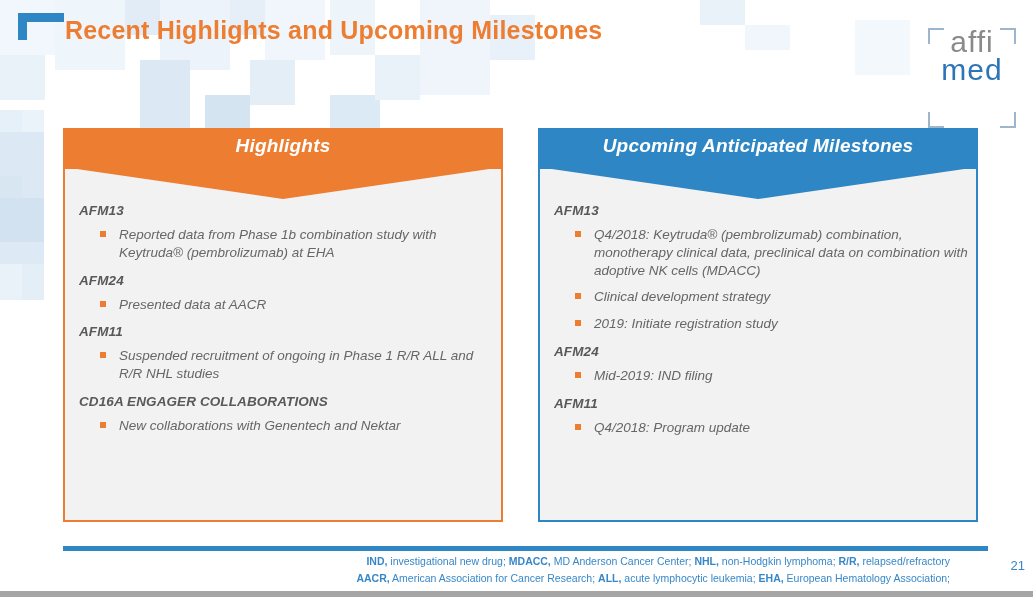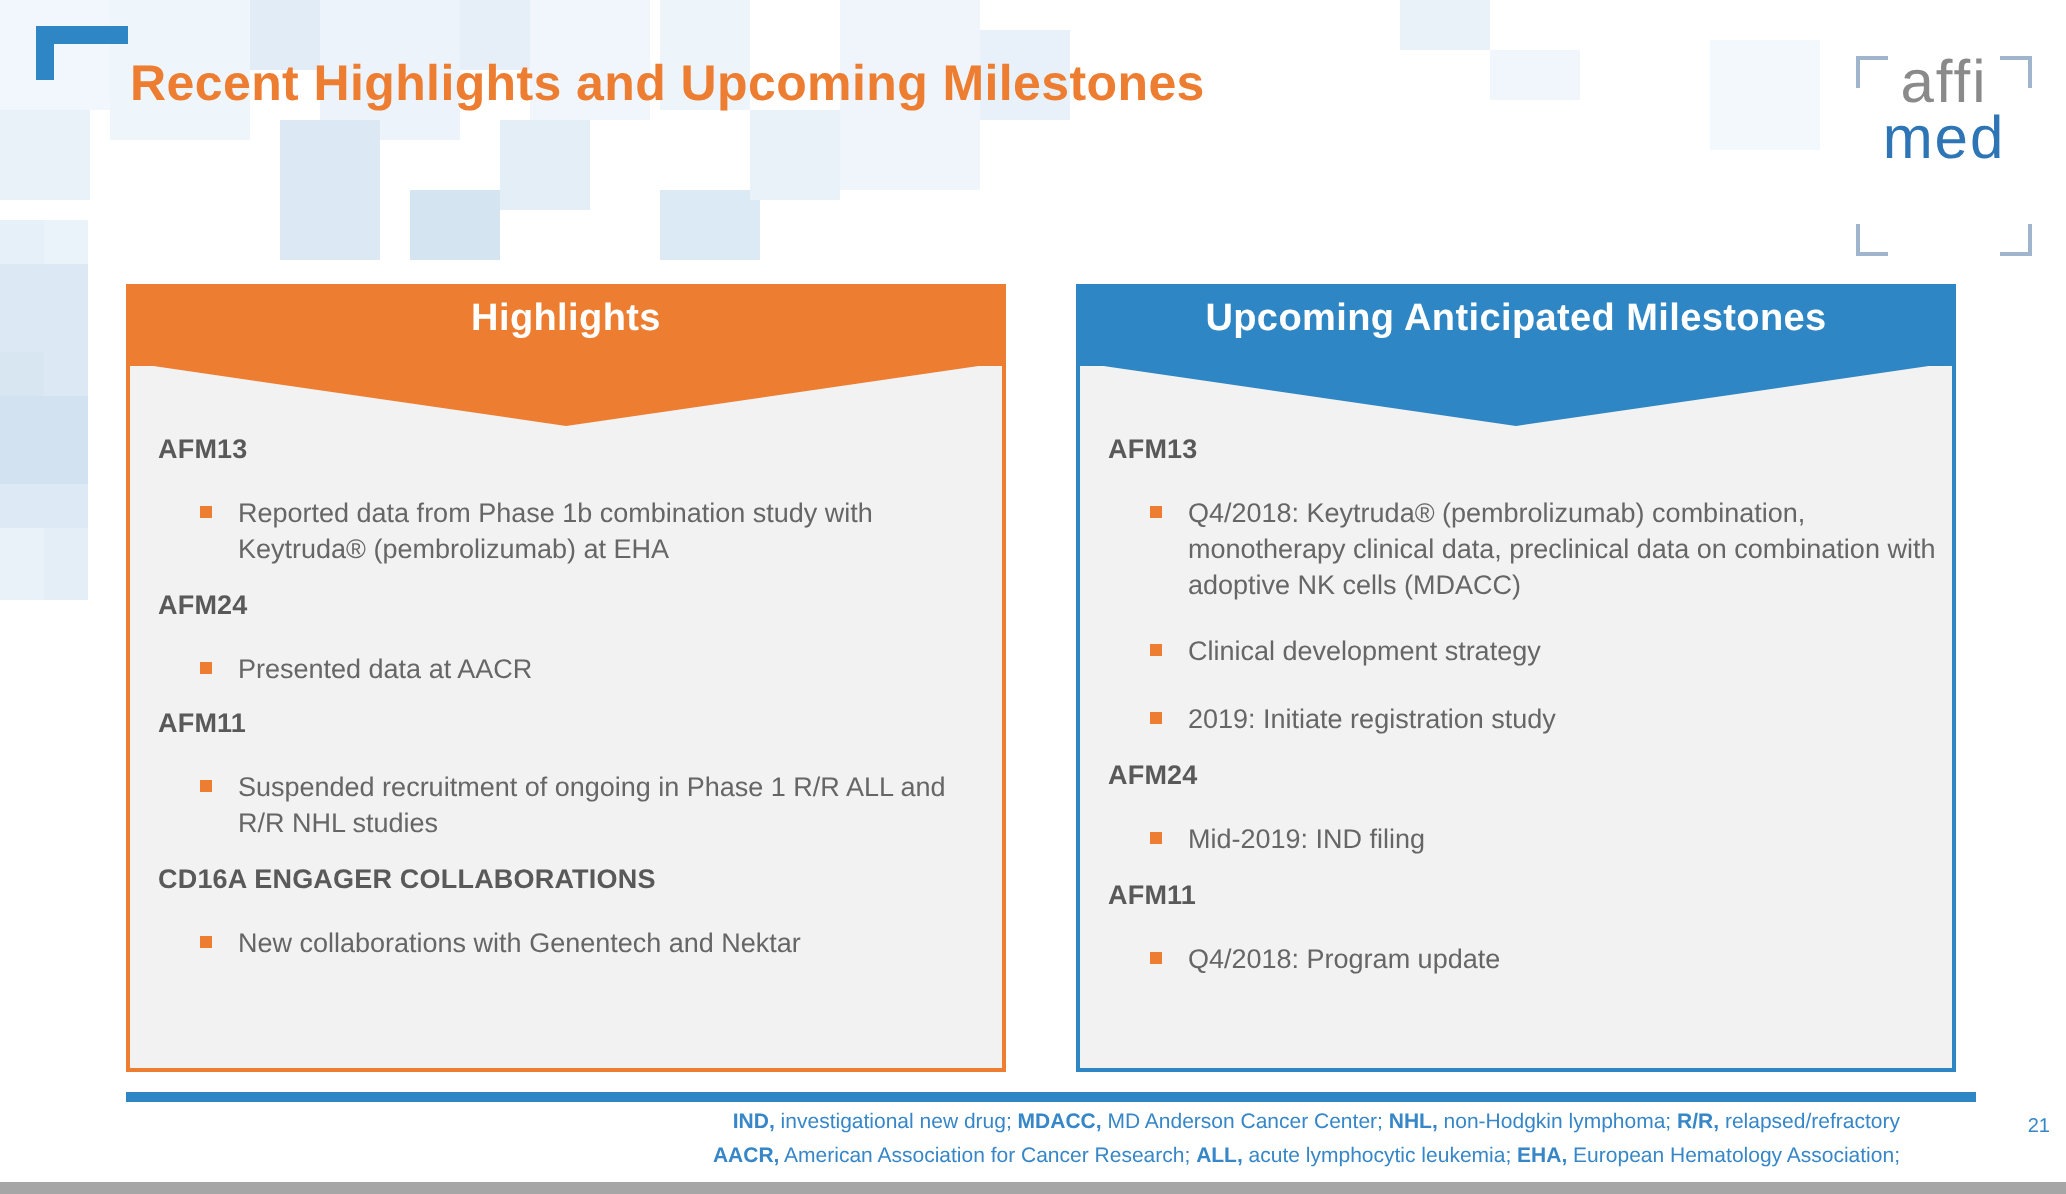--- a/index.html
+++ b/index.html
@@ -9,36 +9,36 @@
     margin:0 auto;
   }
   
   #mosaic{position:absolute;inset:0;pointer-events:none;}
   .tile{position:absolute;}
   
   .corner-mark-h{position:absolute;left:18px;top:13px;width:46px;height:9px;background:var(--accent-blue,#2E86C4);}
   .corner-mark-v{position:absolute;left:18px;top:13px;width:9px;height:27px;background:var(--accent-blue,#2E86C4);}
   
   .slide-title{
-    position:absolute;left:65px;top:28px;margin:0;
+    position:absolute;left:65px;top:16px;margin:0;
     font-size:25px;font-weight:bold;color:var(--accent-orange,#ED7D31);
     letter-spacing:0.2px;white-space:nowrap;
   }
   
   .logo{position:absolute;left:928px;top:28px;width:88px;height:100px;}
   .logo-text{position:absolute;inset:0;display:flex;flex-direction:column;align-items:center;justify-content:flex-start;line-height:0.92;}
   .logo-affi{font-size:30px;color:#8a8a8a;letter-spacing:1px;}
   .logo-med{font-size:30px;color:#2e75b6;font-weight:500;letter-spacing:1px;}
   .lb{position:absolute;width:14px;height:14px;}
   .lb-tl{left:0;top:0;border-left:2px solid #9fb4cd;border-top:2px solid #9fb4cd;}
   .lb-tr{right:0;top:0;border-right:2px solid #9fb4cd;border-top:2px solid #9fb4cd;}
   .lb-bl{left:0;bottom:0;border-left:2px solid #9fb4cd;border-bottom:2px solid #9fb4cd;}
   .lb-br{right:0;bottom:0;border-right:2px solid #9fb4cd;border-bottom:2px solid #9fb4cd;}
   
-  .panel{position:absolute;top:142px;width:440px;height:394px;}
+  .panel{position:absolute;top:128px;width:440px;height:394px;font-style:italic;}
   .panel-highlights{left:63px;--accent:var(--accent-orange,#ED7D31);}
   .panel-milestones{left:538px;--accent:var(--accent-blue,#2E86C4);}
   .panel-body{
     position:absolute;left:0;right:0;top:39px;bottom:0;
     background:var(--panel-bg,#F2F2F2);
     border:2px solid var(--accent);box-sizing:border-box;
   }
   .panel-banner{
     position:absolute;left:0;top:0;width:100%;height:71px;
     background:var(--accent);
@@ -50,36 +50,36 @@
   }
   .panel-content{
     position:absolute;left:16px;right:10px;top:75px;bottom:4px;
     overflow:hidden;
   }
   .sec-heading{
     font-size:13.5px;font-weight:bold;color:var(--heading-gray,#595959);
     margin:11px 0 8px 0;letter-spacing:0.1px;
   }
   .sec-heading:first-child{margin-top:0;}
-  .bullet{display:flex;align-items:flex-start;margin:16px 0 9px 0;justify-content:flex-end;}
+  .bullet{display:flex;align-items:flex-start;margin:0 0 9px 0;justify-content:flex-end;}
   .bullet-marker{
     flex:0 0 auto;width:6px;height:6px;margin:5px 13px 0 21px;
     background:var(--accent-orange,#ED7D31);
   }
   .bullet-text{
     flex:1 1 auto;font-size:13.5px;line-height:1.32;color:var(--text-gray,#666666);
   }
   
   .footer-rule{position:absolute;left:63px;top:546px;width:925px;height:5px;background:var(--accent-blue,#2E86C4);}
   .footer-abbr{
     position:absolute;right:83px;top:553px;width:618px;text-align:right;
     font-size:10.5px;line-height:1.6;color:var(--footer-blue,#3787C8);
   }
   .footer-abbr .abbr{font-weight:bold;}
-  .page-number{position:absolute;right:8px;top:558px;font-size:10px;color:var(--footer-blue,#3787C8);margin-left:24px;}
+  .page-number{position:absolute;right:8px;top:558px;font-size:13px;color:var(--footer-blue,#3787C8);margin-left:24px;}
   .bottom-bar{position:absolute;left:0;bottom:0;width:100%;height:6px;background:var(--bottom-bar-gray,#A6A6A6);}
 </style>
 </head>
 <body>
 
 <div class="slide">
 
   <div id="mosaic">
       <div class="tile" style="left: 55px; top: 0px; width: 70px; height: 70px; background: rgb(238, 245, 251);"></div>
       <div class="tile" style="left: 125px; top: 0px; width: 35px; height: 35px; background: rgb(226, 236, 246);"></div>

